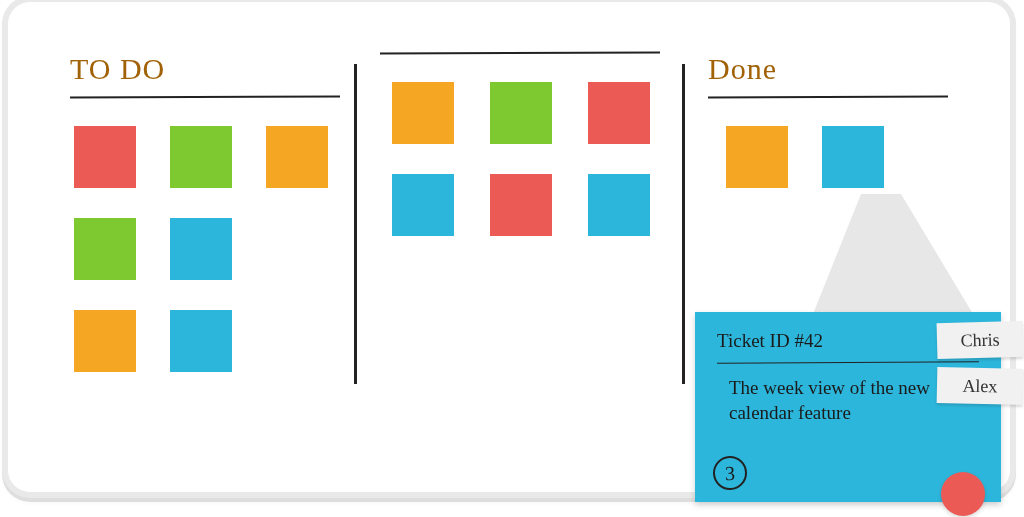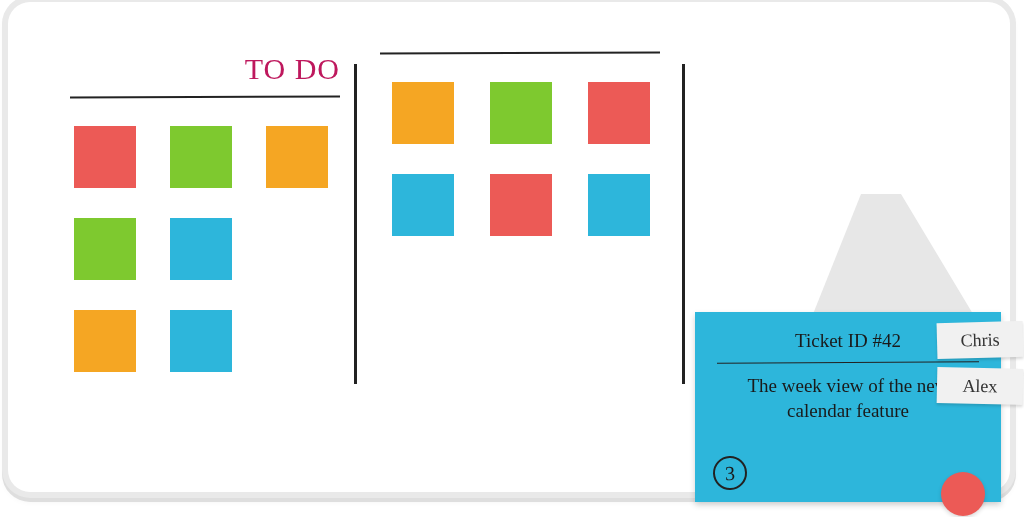--- a/index.html
+++ b/index.html
@@ -28,25 +28,25 @@
   .col {
     position: absolute;
     top: 50px;
   }
   .col-todo  { left:  62px; width: 270px; }
   .col-doing { left: 372px; width: 280px; }
   .col-done  { left: 700px; width: 240px; }
 
   .col h2 {
     margin: 0 0 10px 0;
-    text-align: right;
+    text-align: left;
     font-weight: 400;
     font-size: 30px;
     letter-spacing: 1px;
-    color: #be185d;
+    color: #a16207;
     font-family: "Comic Sans MS", "Segoe Script", cursive;
   }
   .underline {
     border: none;
     border-top: 2.5px solid #222;
     margin: 0 0 18px 0;
     transform: rotate(-0.2deg);
   }
 
   
@@ -93,32 +93,31 @@
   .popover {
     position: absolute;
     left: 695px; top: 312px;
     width: 306px; height: 190px;
     background: #2db6db;
     color: #1a1a1a;
     padding: 16px 22px 14px 22px;
     font-size: 19px;
     line-height: 1.35;
     box-shadow: 0 3px 6px rgba(0,0,0,0.18);
-    text-align: center;
   }
   .popover .title {
     margin: 0 0 8px 0;
   }
   .popover hr {
     border: none;
     border-top: 1.5px solid #222;
     margin: 0 0 10px 0;
     transform: rotate(-0.3deg);
   }
-  .popover .desc { margin: 4px; }
+  .popover .desc { margin: 12px; }
 
   .points {
     position: absolute;
     left: 18px; bottom: 12px;
     width: 34px; height: 34px;
     border: 2px solid #222;
     border-radius: 50%;
     display: flex; align-items: center; justify-content: center;
     font-size: 20px;
     transform: rotate(-2deg);
@@ -175,20 +174,28 @@
     <div class="cards">
       <div class="card c-orange"></div>
       <div class="card c-green"></div>
       <div class="card c-red"></div>
       <div class="card c-blue"></div>
       <div class="card c-red"></div>
       <div class="card c-blue"></div>
     </div>
   </section>
 
+  <section class="col col-done">
+    <h2>Done</h2>
+    <hr class="underline">
+    <div class="cards">
+      <div class="card c-orange"></div>
+      <div class="card c-blue"></div>
+    </div>
+  </section>
 
   <svg class="pointer" viewBox="0 0 160 130">
     <polygon points="48,0 88,0 160,120 0,120" fill="#e7e7e7" stroke="none"></polygon>
   </svg>
 </div>
 
 <div class="popover">
   <p class="title">Ticket ID #42</p>
   <hr>
   <p class="desc">The week view of the new calendar feature</p>

